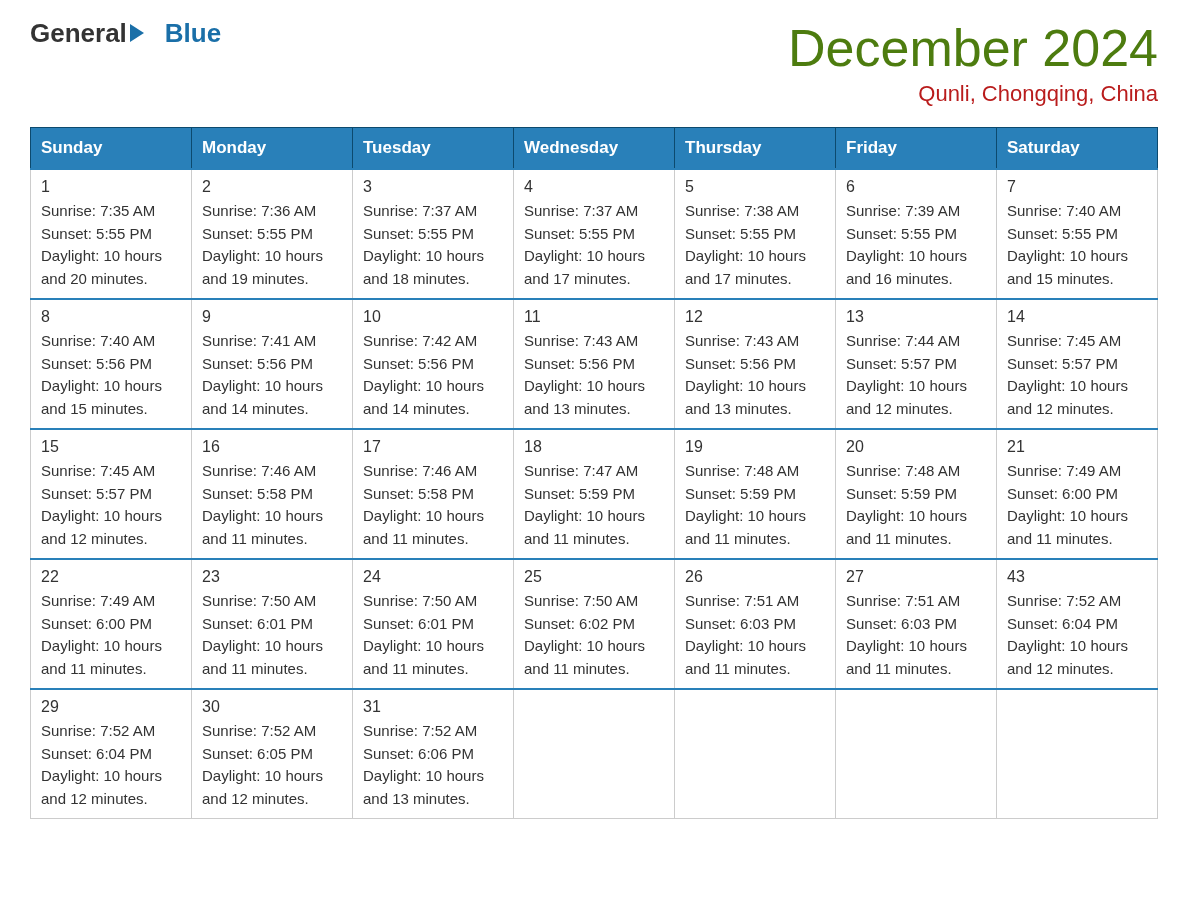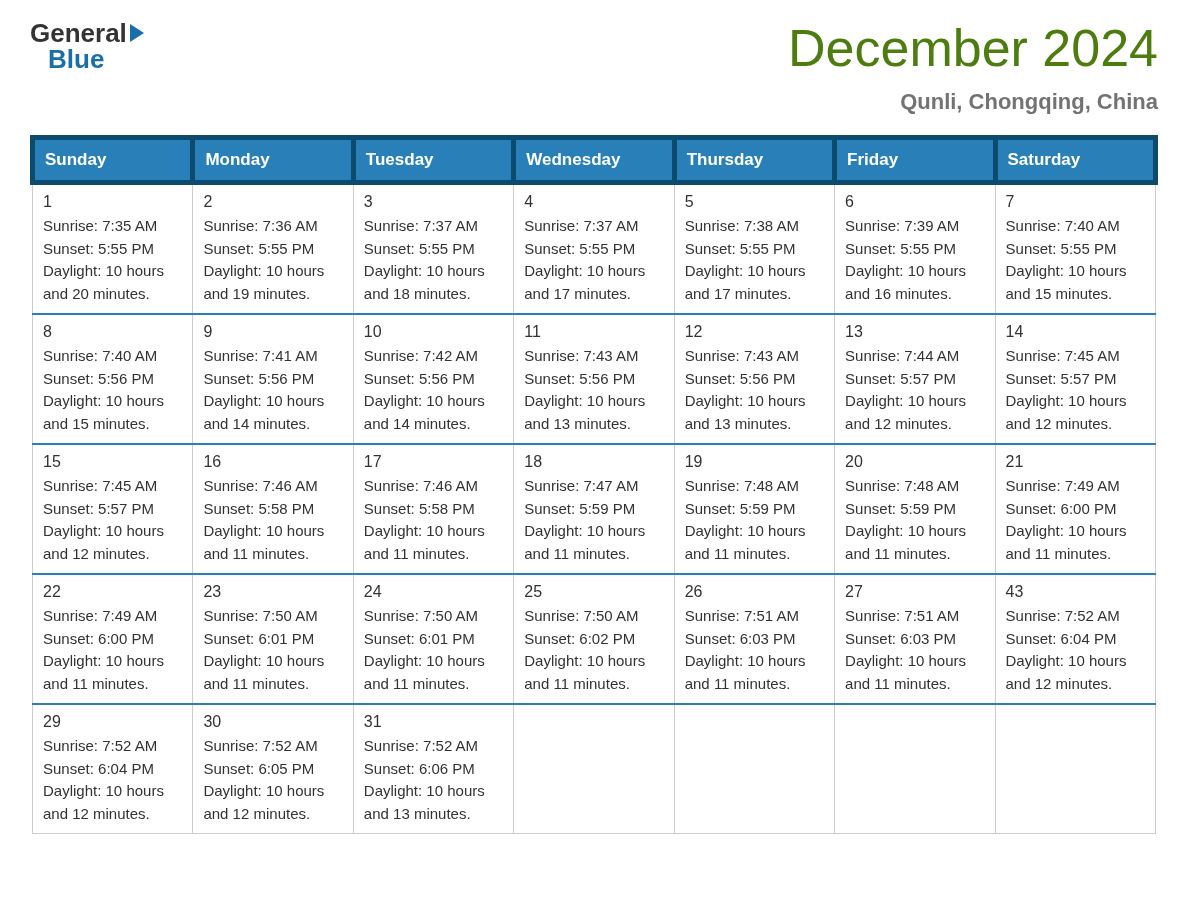--- a/index.html
+++ b/index.html
@@ -11,50 +11,49 @@
       padding: 20px 30px;
     }
     .header-area {
       display: flex;
       justify-content: space-between;
       align-items: flex-start;
       margin-bottom: 20px;
     }
     .logo {
       display: flex;
-      flex-direction: column;
+      flex-direction: row;
       align-items: flex-start;
     }
     .title-area {
       text-align: right;
     }
     .month-year {
       font-size: 52px;
       font-weight: normal;
       color: #4d7c0f;
       line-height: 1.1;
     }
     .location {
       font-size: 22px;
-      color: #737373;
-      margin-top: 12px;
-      font-weight: bold;
+      color: #b91c1c;
+      margin-top: 4px;
     }
     .calendar {
       width: 100%;
       border-collapse: collapse;
     }
     .calendar th {
       background-color: #2980b9;
       color: #fff;
       font-size: 17px;
       font-weight: bold;
       padding: 10px 10px;
       text-align: left;
-      border: 5px solid #0c4a6e;
+      border: 1px solid #0c4a6e;
     }
     .calendar td {
       vertical-align: top;
       padding: 8px 10px;
       border: 1px solid #ccc;
       border-top: 2px solid #2980b9;
       font-size: 13px;
       color: #333;
       width: calc(100% / 7);
       min-height: 90px;

